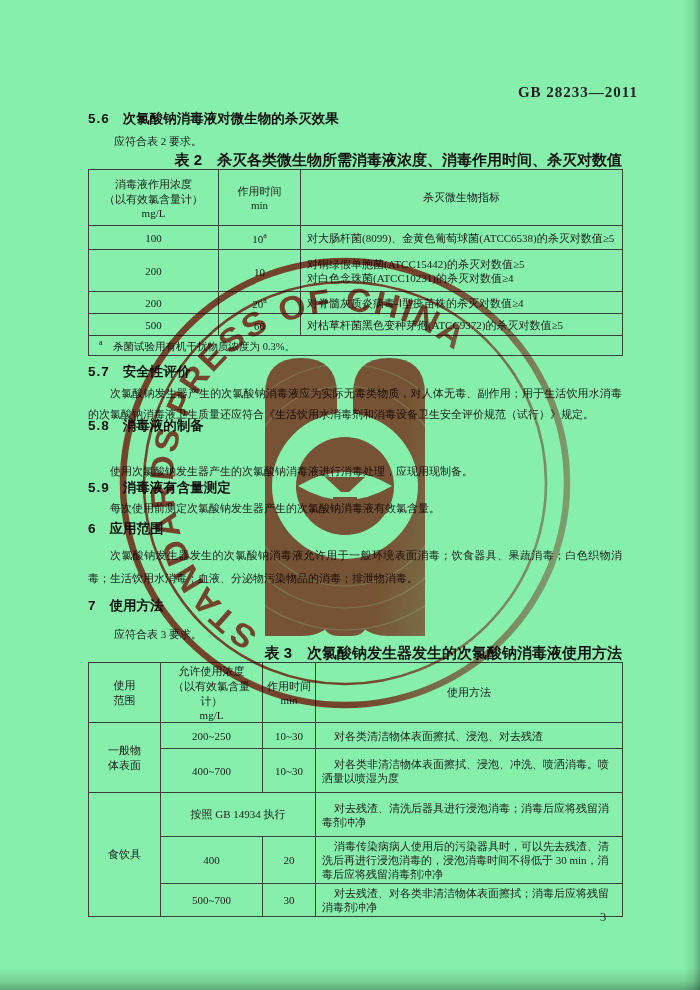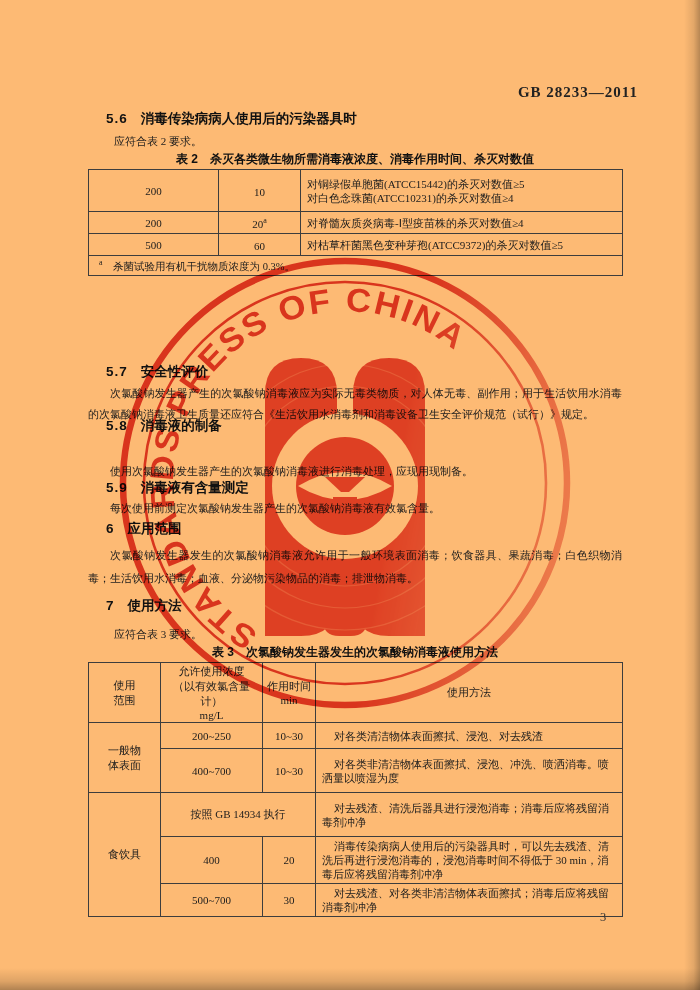--- a/index.html
+++ b/index.html
@@ -1,38 +1,38 @@
 <!DOCTYPE html>
 <html><head>
 <meta charset="utf-8">
 <style>
   html,body{margin:0;padding:0;}
   body{width:700px;height:990px;background:#e8e8e6;}
   .page{
     position:relative;width:700px;height:990px;overflow:hidden;
-    background:#fdba74;
+    background:#86efac;
     font-family:"Liberation Serif", serif;
     color:#222;
   }
   
   .edge-right{position:absolute;top:0;right:0;width:16px;height:100%;
     background:linear-gradient(to right, rgba(0,0,0,0) 0%, rgba(0,0,0,.10) 60%, rgba(0,0,0,.28) 100%);}
   .edge-bottom{position:absolute;bottom:0;left:0;width:100%;height:22px;
     background:linear-gradient(to bottom, rgba(0,0,0,0) 0%, rgba(0,0,0,.12) 60%, rgba(0,0,0,.30) 100%);}
 
   .gb-code{position:absolute;top:84px;right:62px;font-weight:bold;font-size:15px;letter-spacing:1px;}
 
   .sec-head{position:absolute;left:88px;font-family:"Liberation Sans", sans-serif;
     font-weight:bold;font-size:13.5px;color:#111;}
-  .sec-head .secno{margin-right:13px;letter-spacing:1px;margin-left:18px;}
+  .sec-head .secno{margin-right:13px;letter-spacing:1px;}
   .para{position:absolute;left:88px;width:534px;font-size:11px;line-height:21px;
     text-align:justify;color:#1c1c1c;}
   .indent{text-indent:2em;}
-  .tcap{position:absolute;left:88px;width:534px;text-align:center;
-    font-family:"Liberation Sans", sans-serif;font-weight:bold;font-size:12px;color:#111;}
+  .tcap{position:absolute;left:88px;width:534px;text-align:right;
+    font-family:"Liberation Sans", sans-serif;font-weight:bold;font-size:15px;color:#111;}
 
   table{border-collapse:collapse;table-layout:fixed;width:534px;font-size:11px;color:#1c1c1c;}
   .doc-table{position:absolute;left:88px;}
   td,th{border:1px solid #3d3d3d;padding:1px 4px;vertical-align:middle;font-weight:normal;}
   th{font-size:11px;}
   .tc{text-align:center;}
   .pre{white-space:pre-line;}
   .method{text-align:left;line-height:14px;text-indent:12px;padding:2px 6px;}
   .foot-cell{text-align:left;padding-left:10px;font-size:10.5px;}
   sup{font-size:8px;}
@@ -47,33 +47,46 @@
   .pageno{position:absolute;left:600px;top:910px;font-size:12.5px;color:#333;}
 </style>
 </head>
 <body>
 
 <div class="page">
 
   <div class="gb-code">GB 28233—2011</div>
 
   <div class="sec-head" style="top:110px;">
-    <span class="secno">5.6</span><span>消毒传染病病人使用后的污染器具时</span>
+    <span class="secno">5.6</span><span>次氯酸钠消毒液对微生物的杀灭效果</span>
   </div>
   <div class="para" style="top:131px;padding-left:26px;width:508px;">应符合表 2 要求。</div>
 
   <div class="tcap" style="top:151px;">表 2　杀灭各类微生物所需消毒液浓度、消毒作用时间、杀灭对数值</div>
 
   <table class="doc-table" style="top:169px;">
     <colgroup>
         <col style="width:130px">
         <col style="width:82px">
         <col style="width:322px">
       </colgroup>
     <tbody>
+        <tr style="height:56px">
+      <th class="tc pre">消毒液作用浓度
+（以有效氯含量计）
+mg/L</th>
+      <th class="tc pre">作用时间
+min</th>
+      <th class="tc">杀灭微生物指标</th>
+    </tr>
+    <tr style="height:24px">
+      <td class="tc">100</td>
+      <td class="tc"><span>10</span><sup>a</sup></td>
+      <td class="method" style="text-indent:0;">对大肠杆菌(8099)、金黄色葡萄球菌(ATCC6538)的杀灭对数值≥5</td>
+    </tr>
     <tr style="height:42px">
       <td class="tc">200</td>
       <td class="tc"><span>10</span><sup></sup></td>
       <td class="method pre" style="text-indent:0;">对铜绿假单胞菌(ATCC15442)的杀灭对数值≥5
 对白色念珠菌(ATCC10231)的杀灭对数值≥4</td>
     </tr>
     <tr style="height:22px">
       <td class="tc">200</td>
       <td class="tc"><span>20</span><sup>a</sup></td>
       <td class="method" style="text-indent:0;">对脊髓灰质炎病毒-Ⅰ型疫苗株的杀灭对数值≥4</td>

